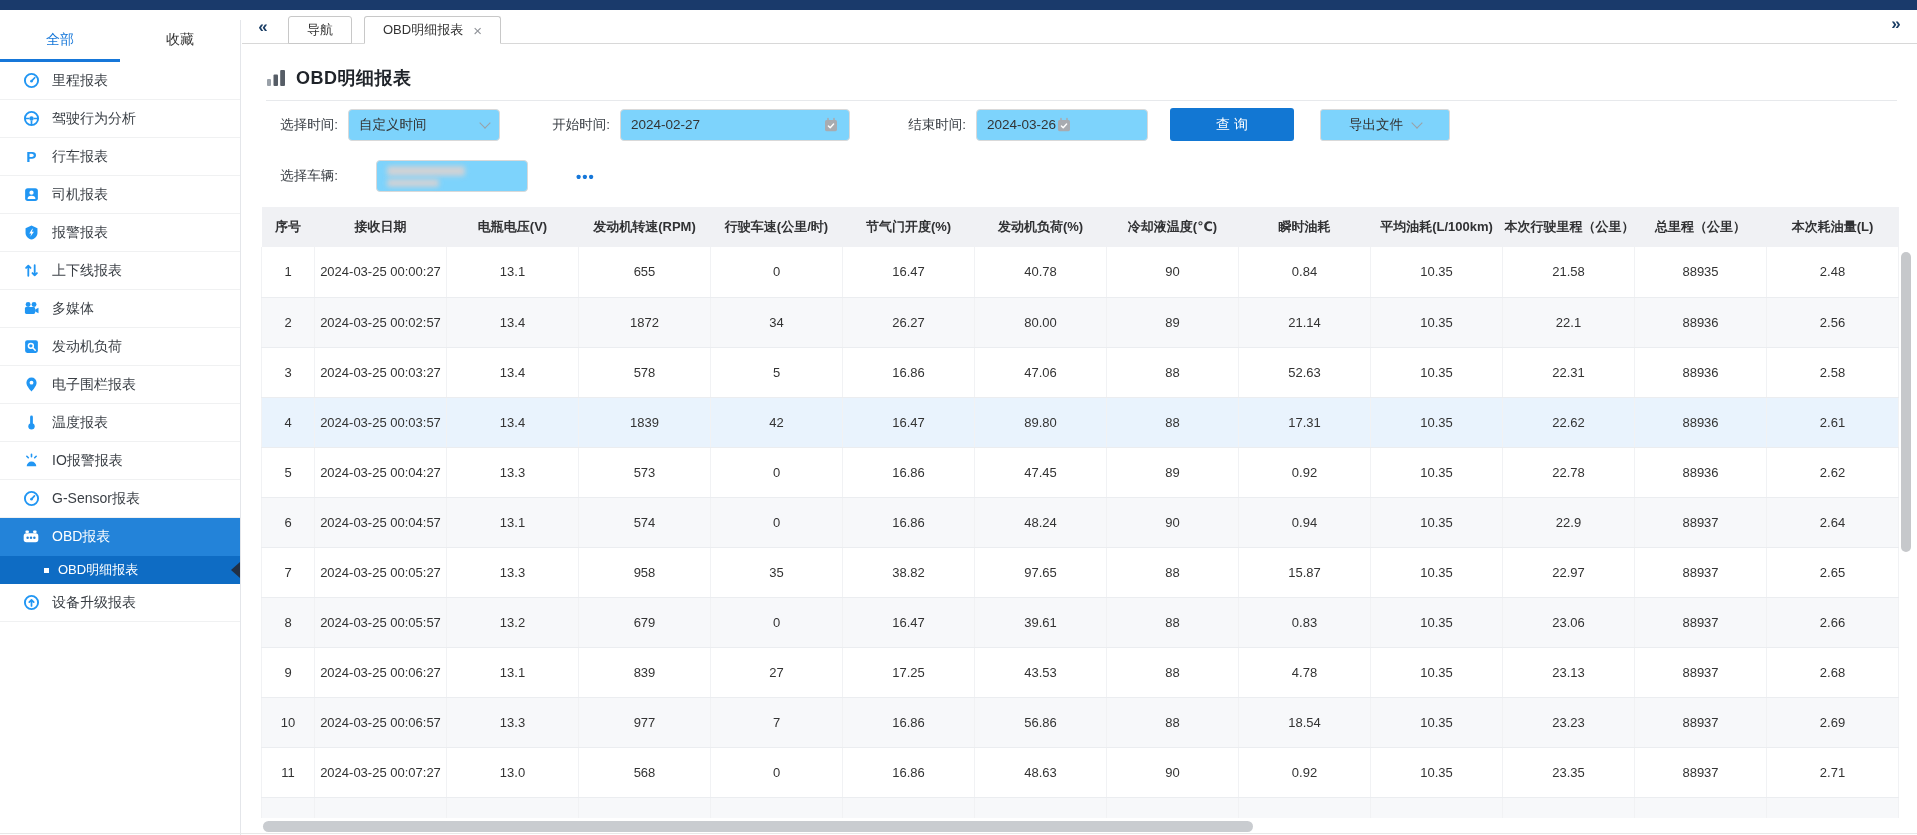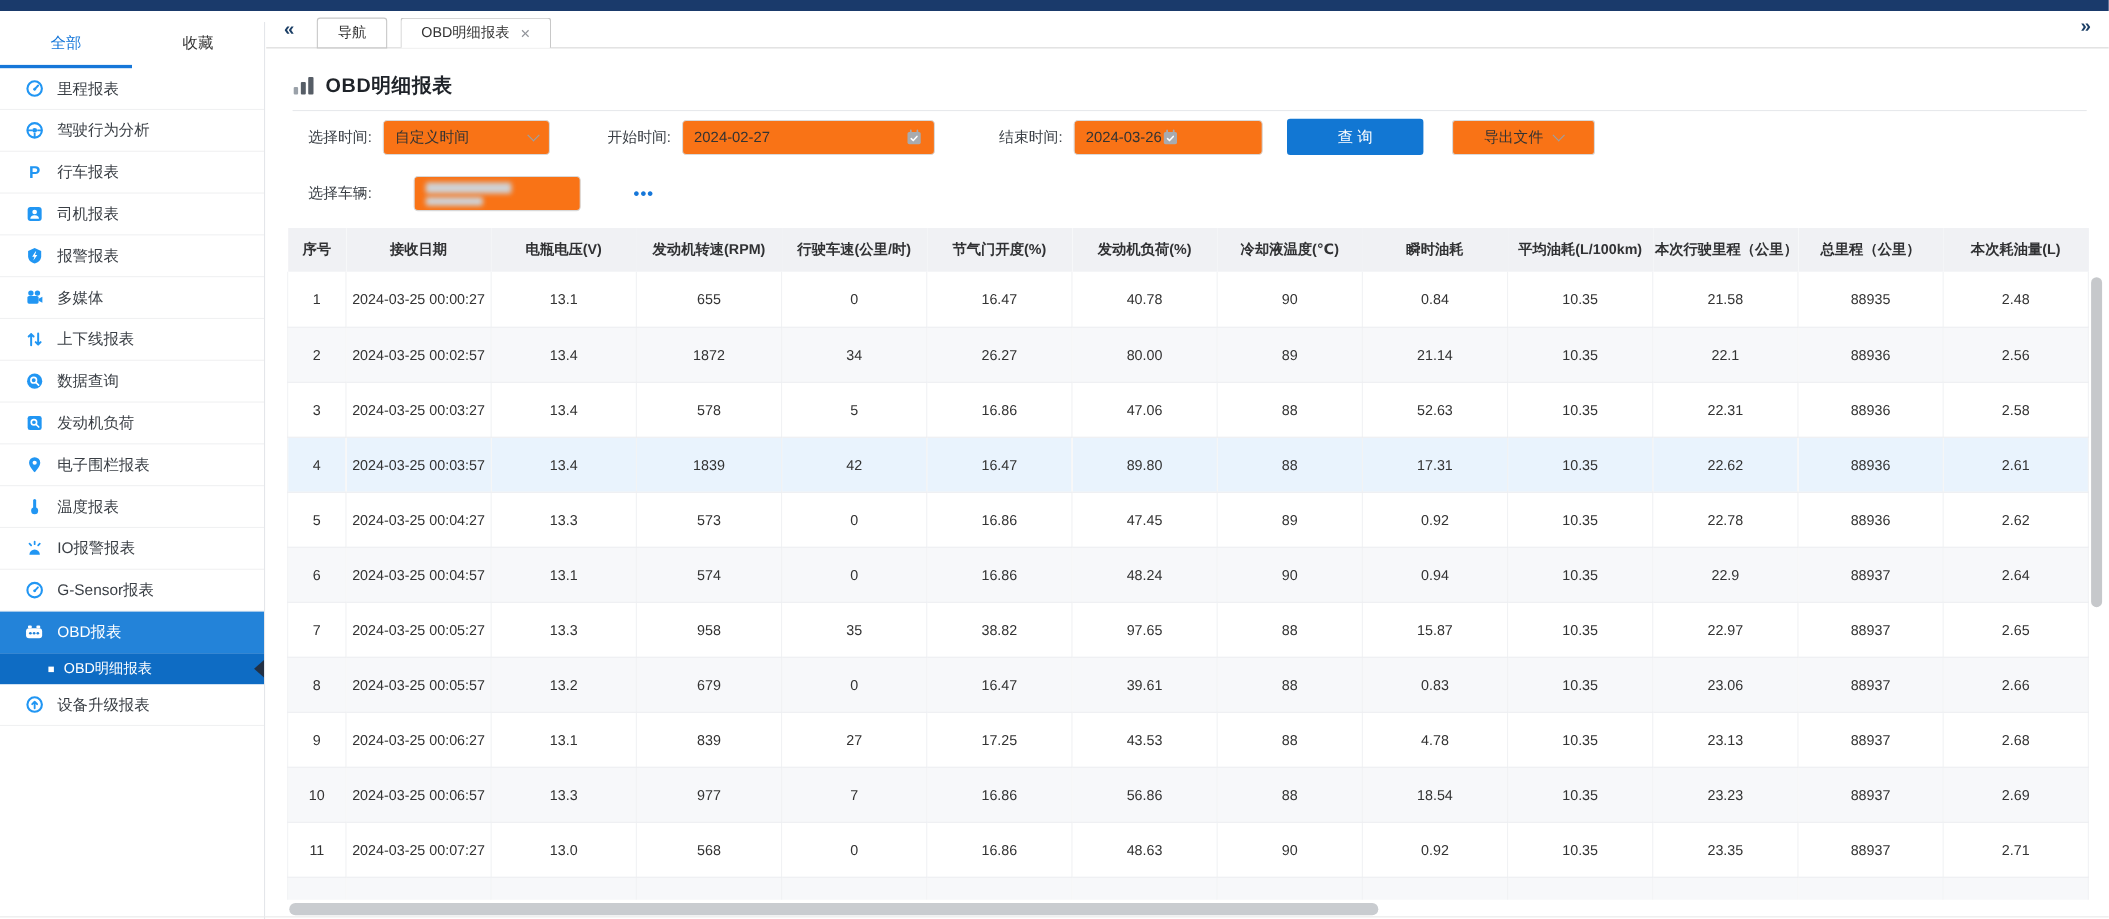--- a/index.html
+++ b/index.html
@@ -39,21 +39,21 @@
     font-size:13px; color:#333; cursor:pointer; position:relative; }
   .wtab.active { border-bottom-color:#fff; z-index:2; }
   .wtab .close { margin-left:10px; color:#909399; font-size:15px; line-height:1; cursor:pointer; }
 
   .title-row { position:absolute; left:24px; top:56px; display:flex; align-items:center; }
   .title-row h1 { font-size:18px; font-weight:bold; color:#1f2329; margin-left:10px; letter-spacing:0.5px; }
   .divider { position:absolute; left:24px; right:20px; top:90px; border-top:1px solid #e7e9ec; }
 
   .filter-row { position:absolute; left:0; display:flex; align-items:center; }
   .f-label { font-size:13.5px; color:#3a3f45; text-align:right; padding-right:10px; flex:none; }
-  .ctrl { height:32px; background:#f97316; border:1px solid #d9d9d9; border-radius:4px;
+  .ctrl { height:32px; background:#7dd3fc; border:1px solid #d9d9d9; border-radius:4px;
     display:flex; align-items:center; padding:0 10px; font-size:13.5px; color:#333; cursor:pointer; }
   .caret { width:8px; height:8px; border-right:1.6px solid #9aa0a6; border-bottom:1.6px solid #9aa0a6;
     transform:rotate(45deg); margin-top:-4px; flex:none; }
   .btn-primary { height:33px; background:#1277d3; color:#fff; border:none; border-radius:3px;
     font-size:14px; cursor:pointer; display:flex; align-items:center; justify-content:center;
     font-family:inherit; }
   .icon-gray { color:#a8abb0; display:flex; flex:none; }
   .blob { display:block; background:#cfd2d6; filter:blur(2.5px); border-radius:2px; }
   .more-dots { color:#1677d9; font-size:15px; font-weight:bold; letter-spacing:1px; cursor:pointer; }
 
@@ -130,45 +130,35 @@
           <svg width="17" height="17" viewBox="0 0 16 16">
             <path d="M8 1.4 L13.6 3.9 V8.4 c0 3.2-2.5 5.4-5.6 6.2 C4.9 13.8 2.4 11.6 2.4 8.4 V3.9 Z" fill="currentColor"></path>
             <path d="M8.7 4.4 L5.9 8.9 h1.9 l-.9 3.1 3.4-4.7 H8.3 l1-2.9 Z" fill="#fff"></path>
           </svg>
         </span>
     <span class="mi-label">报警报表</span>
   </div>
       <div class="menu-item">
     <span class="mi-icon">
           <svg width="17" height="17" viewBox="0 0 16 16">
+            <path d="M5 13 V3.5 M5 3.5 L2.9 5.6 M5 3.5 L7.1 5.6 M11 3 V12.5 M11 12.5 L8.9 10.4 M11 12.5 L13.1 10.4" stroke="currentColor" stroke-width="1.7" fill="none" stroke-linecap="round" stroke-linejoin="round"></path>
+          </svg>
+        </span>
+    <span class="mi-label">上下线报表</span>
+  </div>
+      <div class="menu-item">
+    <span class="mi-icon">
+          <svg width="17" height="17" viewBox="0 0 16 16">
             <circle cx="4.8" cy="4.2" r="2.3" fill="currentColor"></circle>
             <circle cx="10.4" cy="4.2" r="2.3" fill="currentColor"></circle>
             <rect x="1.8" y="6.6" width="9.6" height="6.6" rx="1.4" fill="currentColor"></rect>
             <path d="M11.4 9 L14.6 7.3 v5.2 L11.4 10.8 Z" fill="currentColor"></path>
           </svg>
         </span>
     <span class="mi-label">多媒体</span>
-  </div>
-      <div class="menu-item">
-    <span class="mi-icon">
-          <svg width="17" height="17" viewBox="0 0 16 16">
-            <path d="M5 13 V3.5 M5 3.5 L2.9 5.6 M5 3.5 L7.1 5.6 M11 3 V12.5 M11 12.5 L8.9 10.4 M11 12.5 L13.1 10.4" stroke="currentColor" stroke-width="1.7" fill="none" stroke-linecap="round" stroke-linejoin="round"></path>
-          </svg>
-        </span>
-    <span class="mi-label">上下线报表</span>
-  </div>
-      <div class="menu-item">
-    <span class="mi-icon">
-          <svg width="17" height="17" viewBox="0 0 16 16">
-            <circle cx="8" cy="8" r="6.5" fill="currentColor"></circle>
-            <circle cx="7.2" cy="7.2" r="2.4" fill="none" stroke="#fff" stroke-width="1.4"></circle>
-            <path d="M9 9 L11.4 11.4" stroke="#fff" stroke-width="1.4" stroke-linecap="round"></path>
-          </svg>
-        </span>
-    <span class="mi-label">数据查询</span>
   </div>
       <div class="menu-item">
     <span class="mi-icon">
           <svg width="17" height="17" viewBox="0 0 16 16">
             <rect x="2" y="2" width="12" height="12" rx="2" fill="currentColor"></rect>
             <circle cx="7.4" cy="7.4" r="2.3" fill="none" stroke="#fff" stroke-width="1.4"></circle>
             <path d="M9.2 9.2 L11.5 11.5" stroke="#fff" stroke-width="1.4" stroke-linecap="round"></path>
           </svg>
         </span>
     <span class="mi-label">发动机负荷</span>

